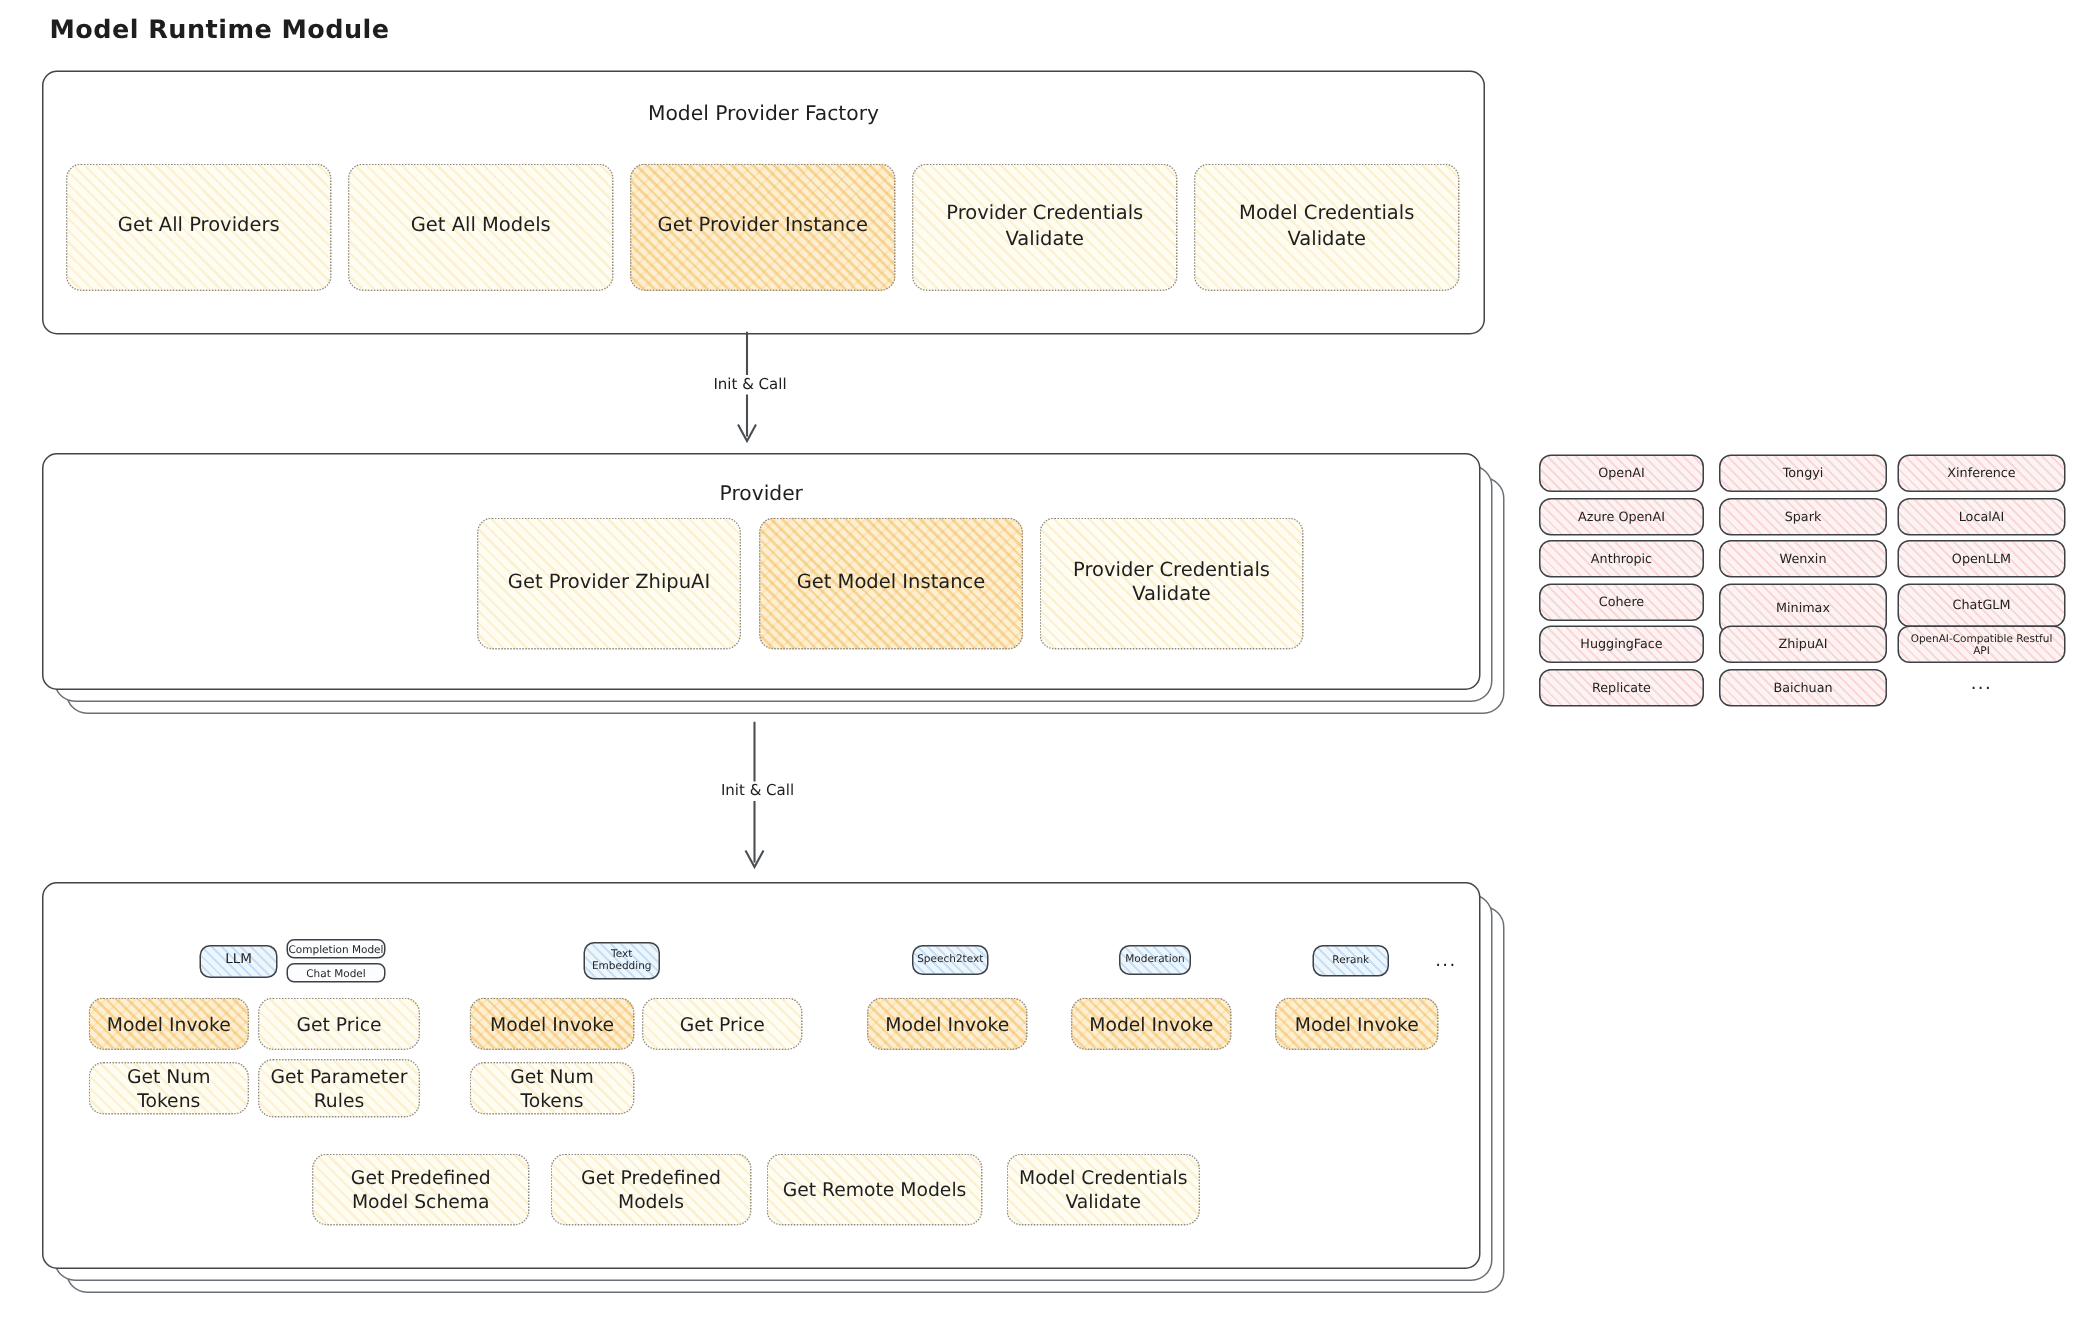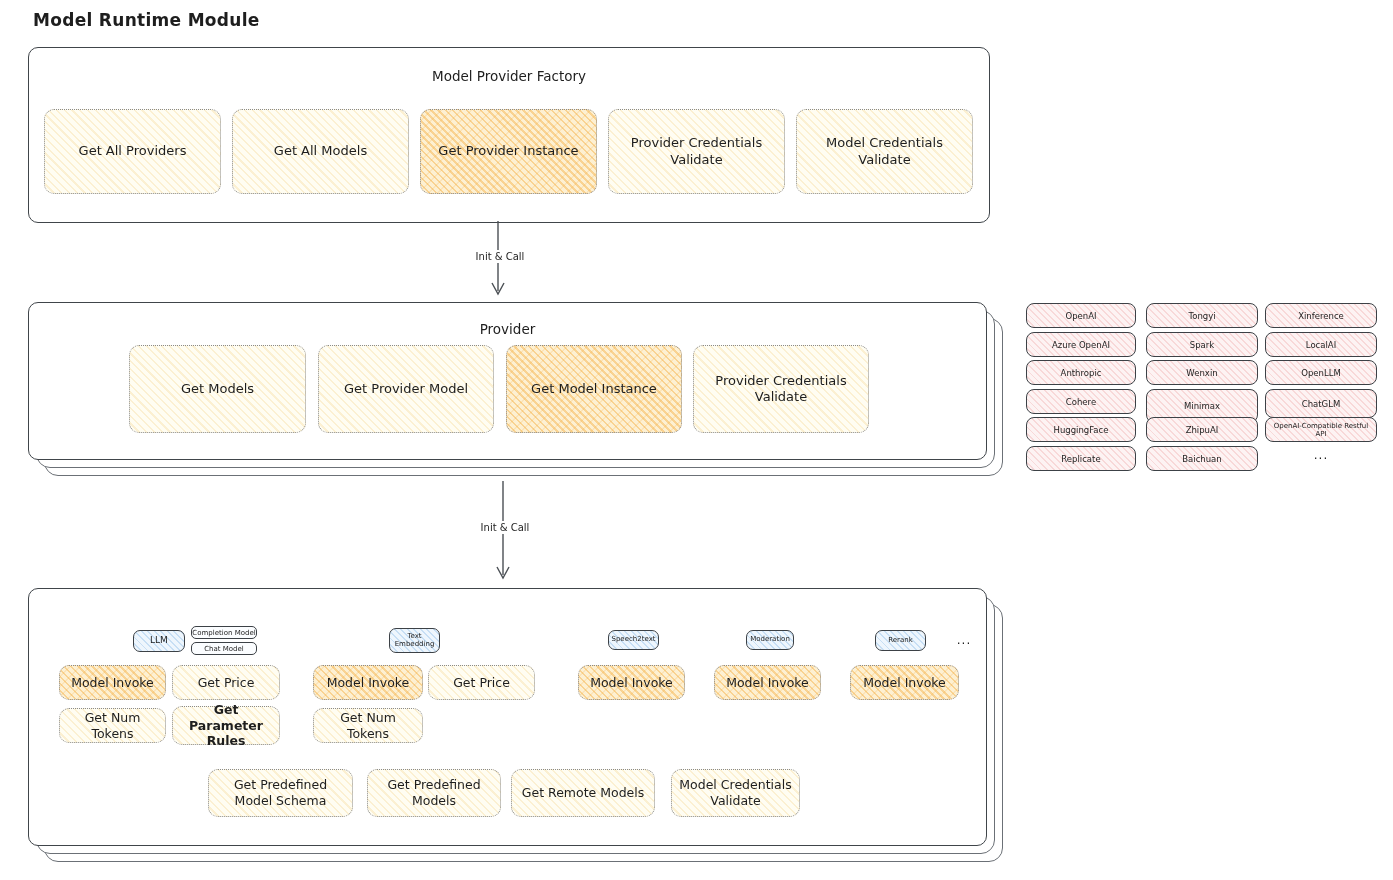--- a/index.html
+++ b/index.html
@@ -63,22 +63,21 @@
   <svg class="arrow" style="left:489px;top:221px;" width="18" height="76">
     <line x1="9" y1="0" x2="9" y2="70" stroke="#4a4f54" stroke-width="1.4"></line>
     <path d="M3,62 L9,73 L15,62" fill="none" stroke="#4a4f54" stroke-width="1.4"></path>
   </svg>
   <div class="arrow-label" style="left:468px;top:250px;width:60px;">Init &amp; Call</div>
 
   <div class="stack-layer" style="left:44px;top:318px;width:957px;height:156px;"></div>
   <div class="stack-layer" style="left:36px;top:310px;width:957px;height:156px;"></div>
   <div class="frame" style="left:28px;top:302px;width:957px;height:156px;">
     <div class="section-title" style="top:18px;">Provider</div>
-    <div class="node hatch-light" style="left:100px;top:42px;width:177px;height:88px;">Get Models</div>
-    <div class="node hatch-light" style="left:289px;top:42px;width:176px;height:88px;">Get Provider Model</div>
+    <div class="node hatch-light" style="left:289px;top:42px;width:176px;height:88px;">Get Provider ZhipuAI</div>
     <div class="node hatch-strong" style="left:477px;top:42px;width:176px;height:88px;">Get Model Instance</div>
     <div class="node hatch-light" style="left:664px;top:42px;width:176px;height:88px;">Provider Credentials Validate</div>
   </div>
 
   <div>
     <div class="pill" style="left:1026px;top:303px;width:110px;height:25px;">OpenAI</div>
     <div class="pill" style="left:1026px;top:332px;width:110px;height:25px;">Azure OpenAI</div>
     <div class="pill" style="left:1026px;top:360px;width:110px;height:25px;">Anthropic</div>
     <div class="pill" style="left:1026px;top:389px;width:110px;height:25px;">Cohere</div>
     <div class="pill" style="left:1026px;top:417px;width:110px;height:25px;">HuggingFace</div>
@@ -120,21 +119,21 @@
 
     <div class="node small-node hatch-strong" style="left:30px;top:76px;width:107px;height:35px;">Model Invoke</div>
     <div class="node small-node hatch-light" style="left:143px;top:76px;width:108px;height:35px;">Get Price</div>
     <div class="node small-node hatch-strong" style="left:284px;top:76px;width:110px;height:35px;">Model Invoke</div>
     <div class="node small-node hatch-light" style="left:399px;top:76px;width:107px;height:35px;">Get Price</div>
     <div class="node small-node hatch-strong" style="left:549px;top:76px;width:107px;height:35px;">Model Invoke</div>
     <div class="node small-node hatch-strong" style="left:685px;top:76px;width:107px;height:35px;">Model Invoke</div>
     <div class="node small-node hatch-strong" style="left:821px;top:76px;width:109px;height:35px;">Model Invoke</div>
 
     <div class="node small-node hatch-light" style="left:30px;top:119px;width:107px;height:35px;">Get Num Tokens</div>
-    <div class="node small-node hatch-light" style="left:143px;top:117px;width:108px;height:39px;font-weight:bold;">Get Parameter Rules</div>
+    <div class="node small-node hatch-light" style="left:143px;top:117px;width:108px;height:39px;">Get Parameter Rules</div>
     <div class="node small-node hatch-light" style="left:284px;top:119px;width:110px;height:35px;">Get Num Tokens</div>
 
     <div class="node small-node hatch-light" style="left:179px;top:180px;width:145px;height:48px;">Get Predefined Model Schema</div>
     <div class="node small-node hatch-light" style="left:338px;top:180px;width:134px;height:48px;">Get Predefined Models</div>
     <div class="node small-node hatch-light" style="left:482px;top:180px;width:144px;height:48px;">Get Remote Models</div>
     <div class="node small-node hatch-light" style="left:642px;top:180px;width:129px;height:48px;">Model Credentials Validate</div>
   </div>
 
 </div>
 

